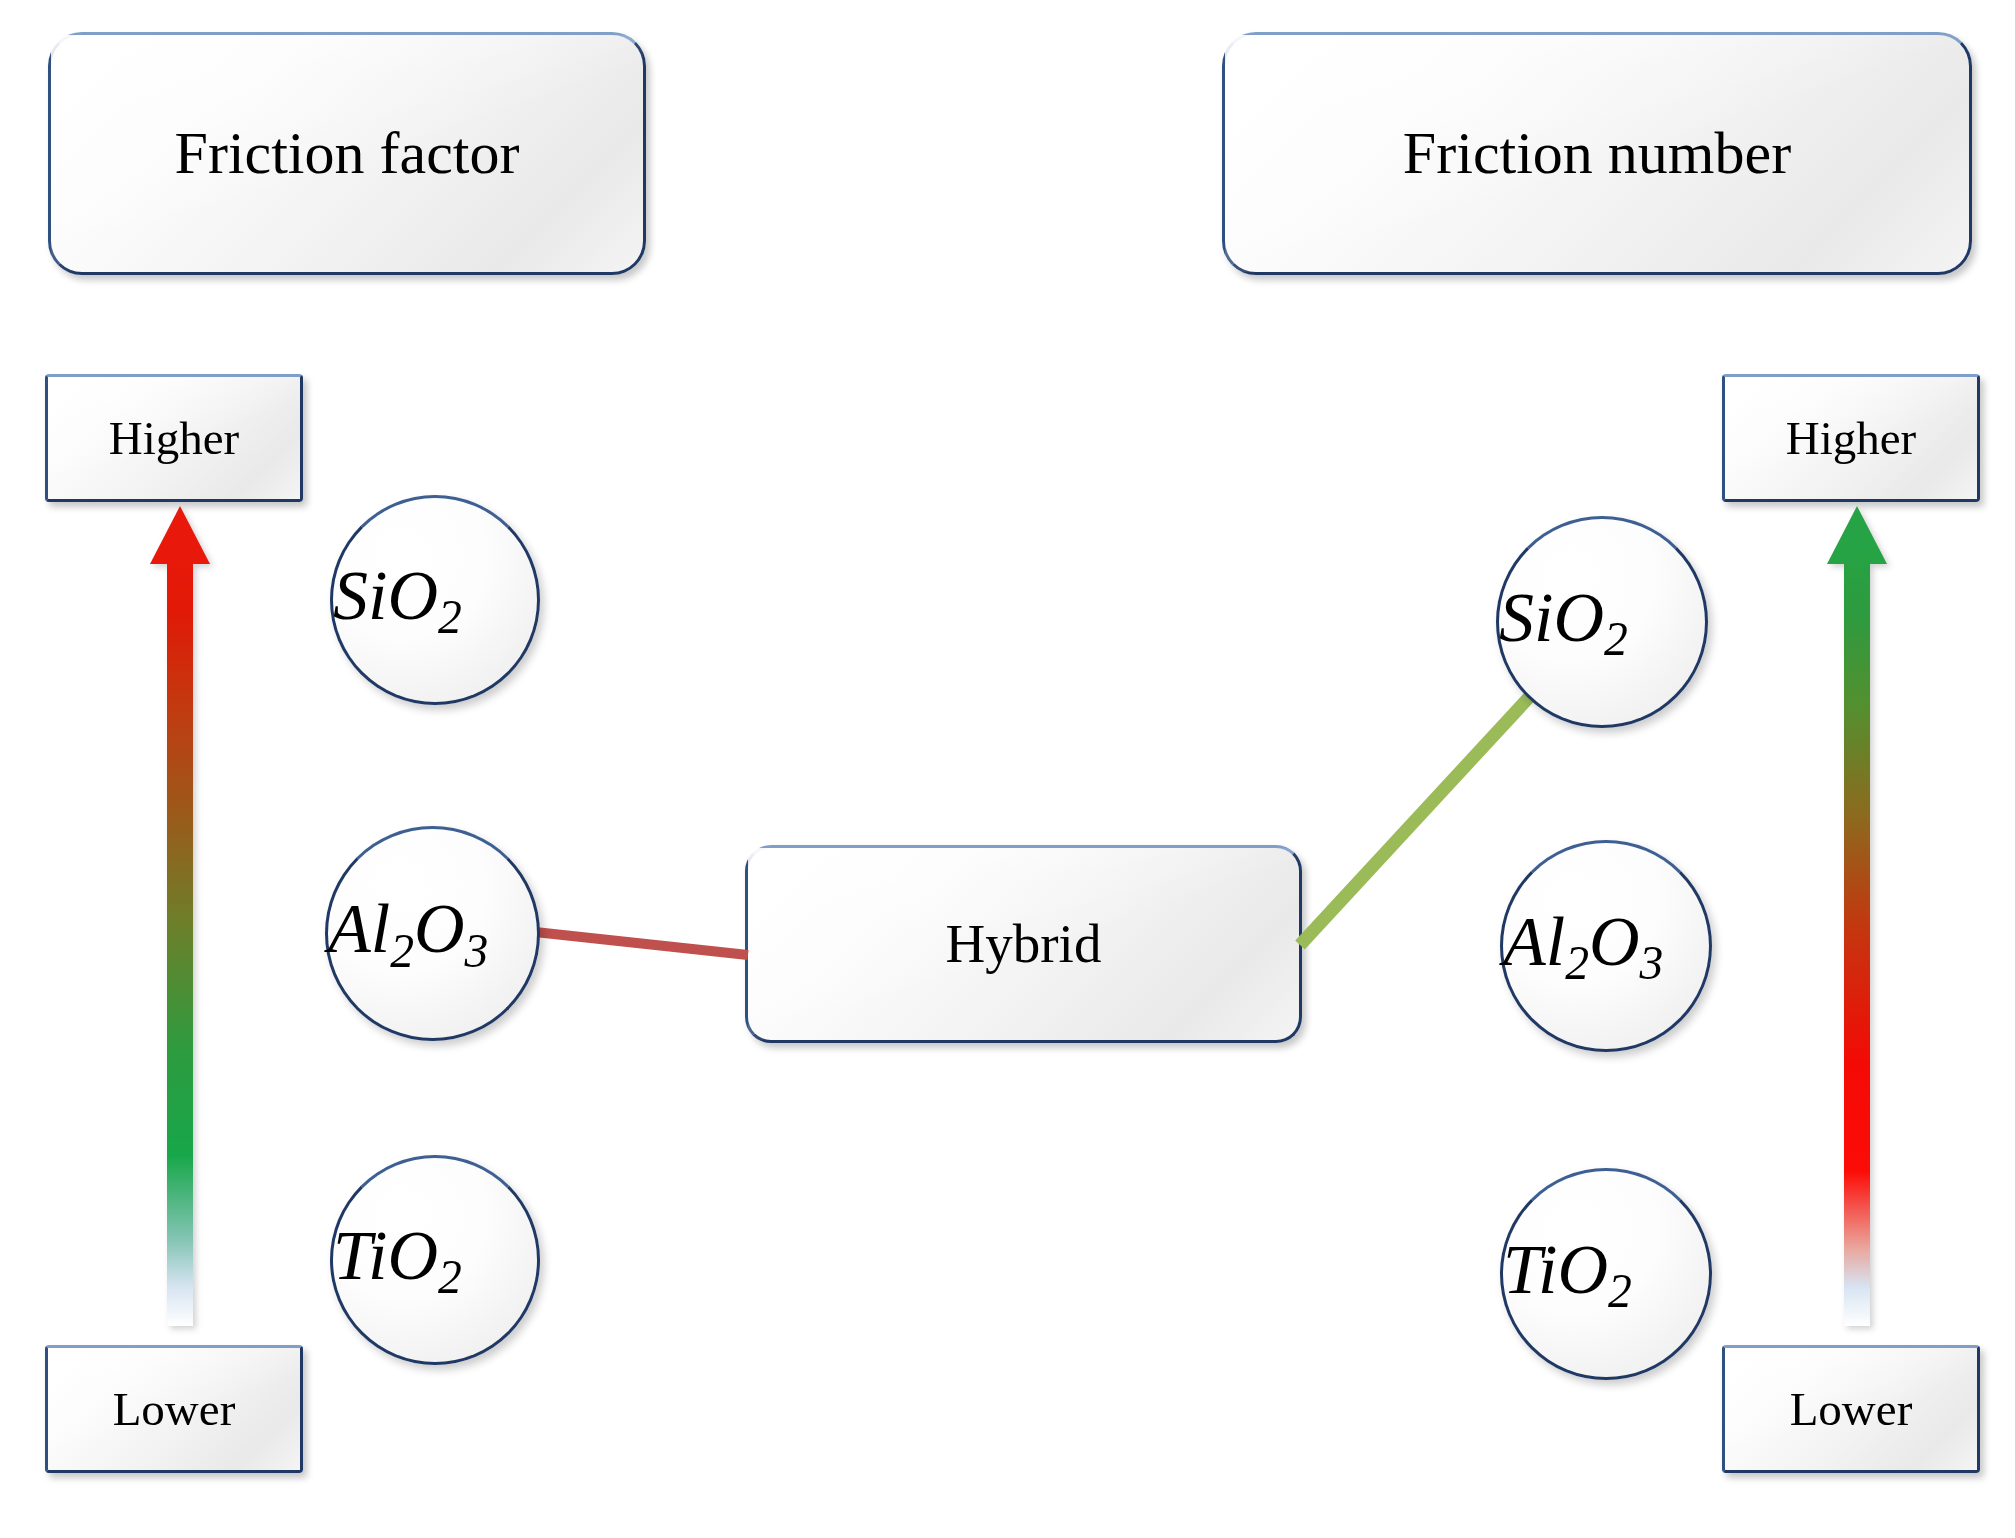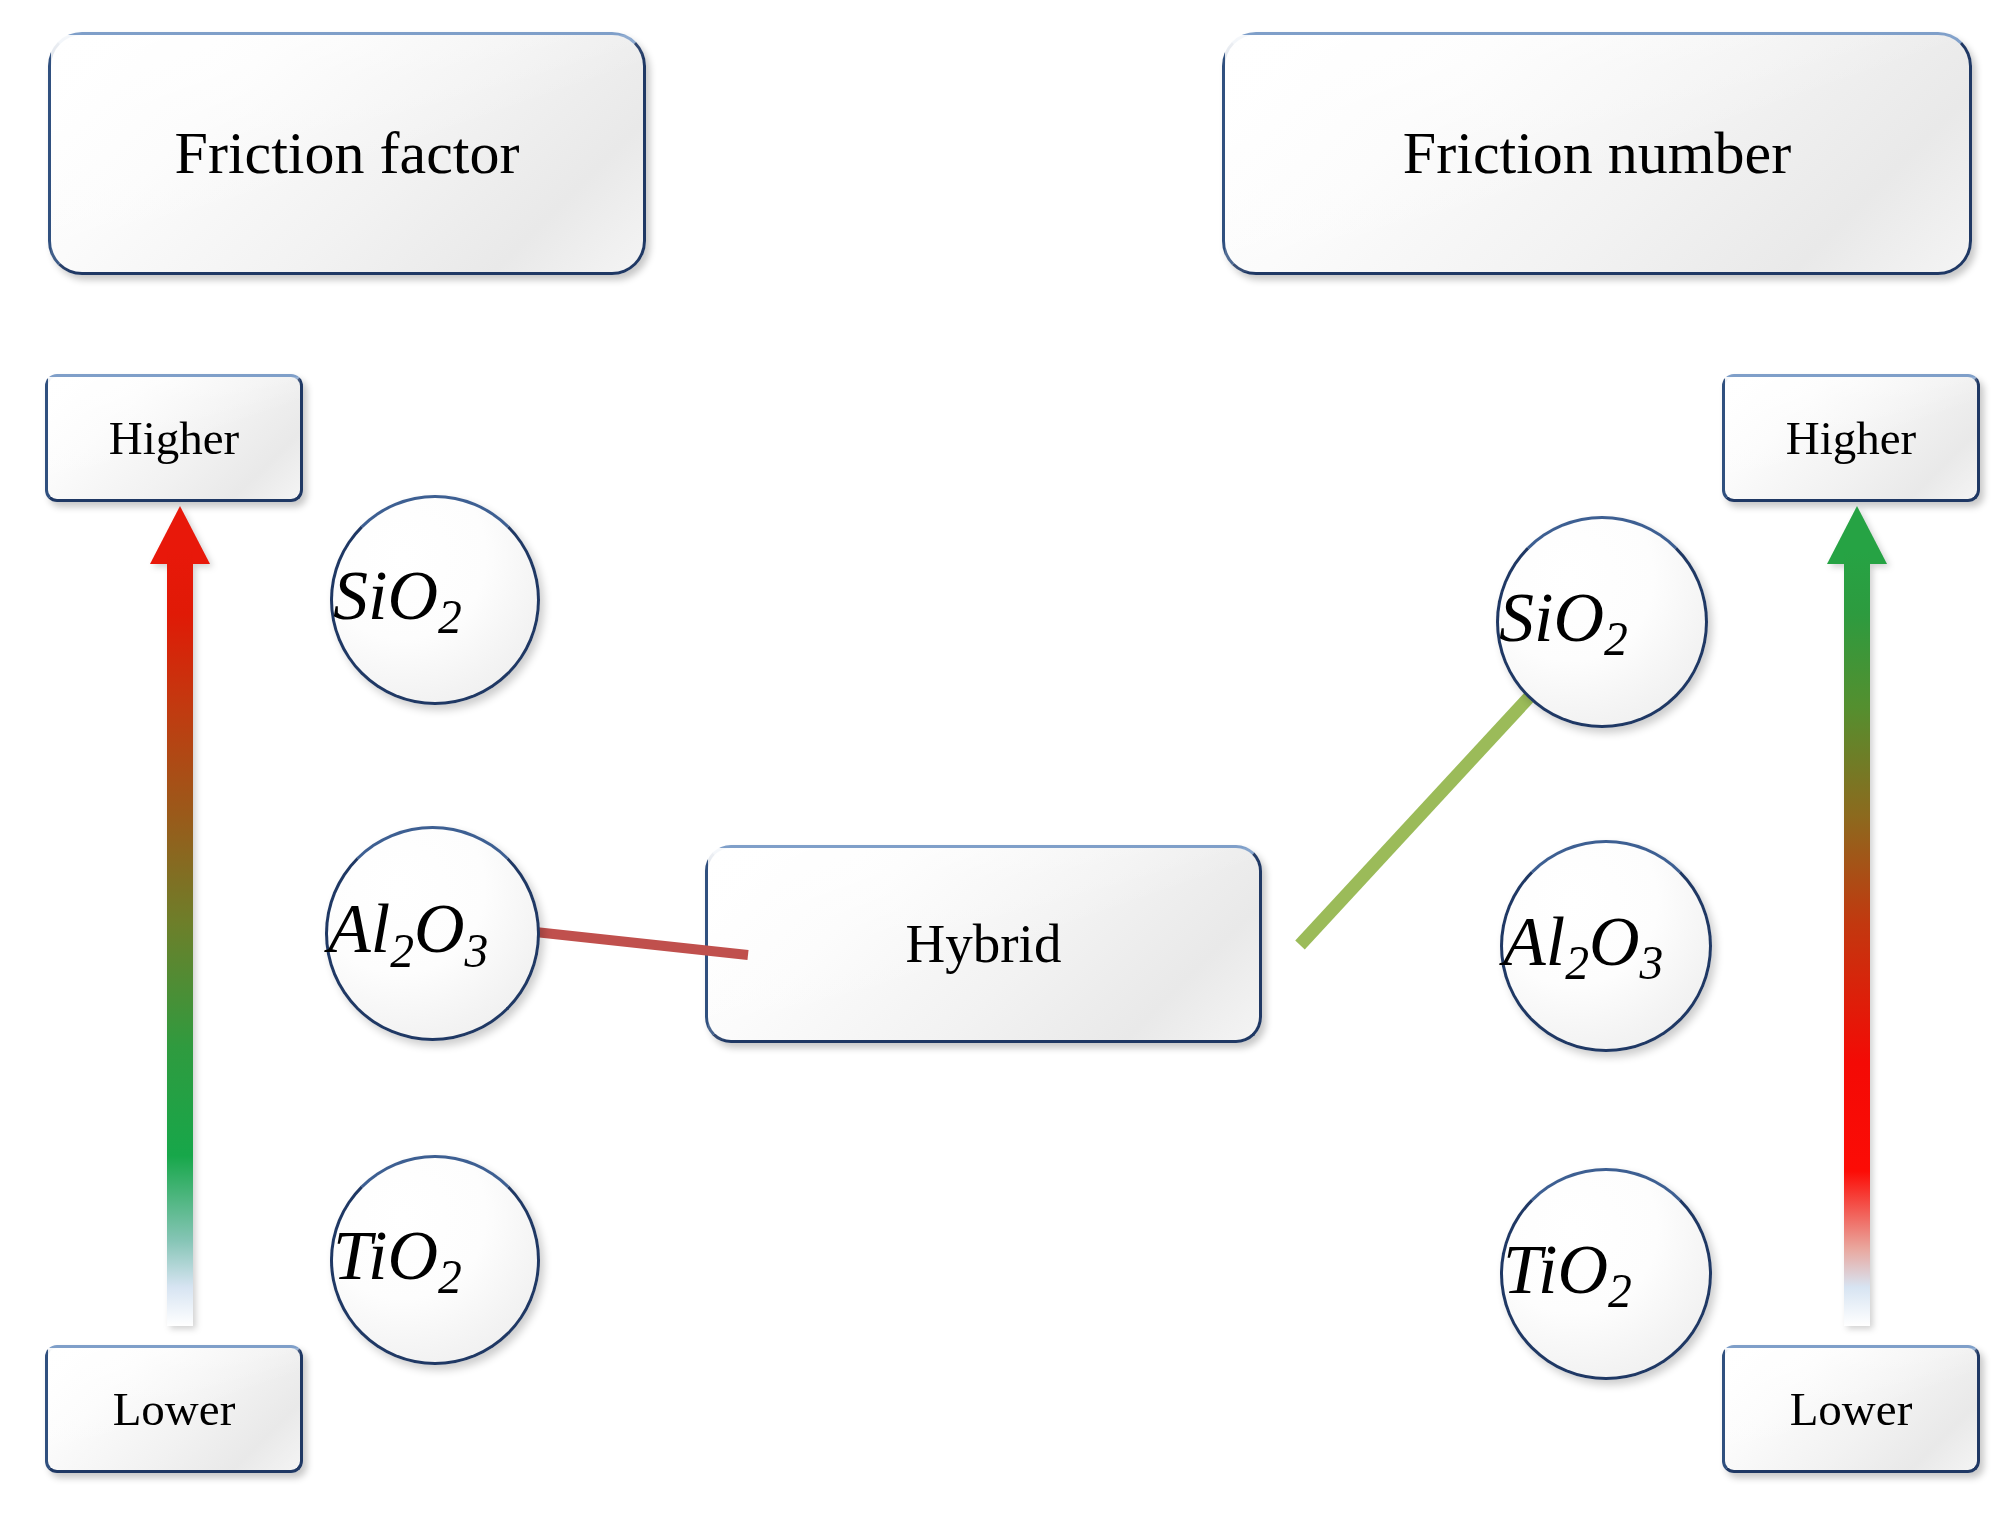--- a/index.html
+++ b/index.html
@@ -40,21 +40,21 @@
     background:linear-gradient(160deg,rgba(255,255,255,0.95) 0%,rgba(255,255,255,0.35) 30%,rgba(255,255,255,0) 55%);
     pointer-events:none;
   }
   .box > span{position:relative;z-index:2;}
 
   .header-box{
     border-radius:34px;
     font-size:60px;
   }
   .hl-box{
-    border-radius:12px;
+    border-radius:4px;
     font-size:47px;
   }
   .center-box{
     border-radius:26px;
     font-size:55px;
   }
 
   
   .circ{
     position:absolute;
@@ -159,21 +159,21 @@
     <div class="shaft"></div>
   </div>
 
   <svg class="connector" style="left:0;top:0;width:2015px;height:1538px;" viewBox="0 0 2015 1538">
 
     <line x1="535" y1="932" x2="748" y2="955" stroke="#c0504d" stroke-width="10" stroke-linecap="butt"></line>
 
     <line x1="1300" y1="945" x2="1545" y2="680" stroke="#9bbb59" stroke-width="13" stroke-linecap="butt"></line>
   </svg>
 
-  <div class="box center-box" style="left:705px; top:845px; width:557px; height:198px; flex-direction:column;">
+  <div class="box center-box" style="left:745px; top:845px; width:557px; height:198px; flex-direction:column;">
     <span>Hybrid</span>
   </div>
 
   <div class="circ" style="left:330px; top:495px; width:210px; height:210px;">
     <span><span>SiO</span><span class="sub">2</span></span>
   </div>
 
   <div class="circ" style="left:325px; top:826px; width:215px; height:215px;">
     <span><span>Al</span><span class="sub">2</span><span>O</span><span class="sub">3</span></span>
   </div>

